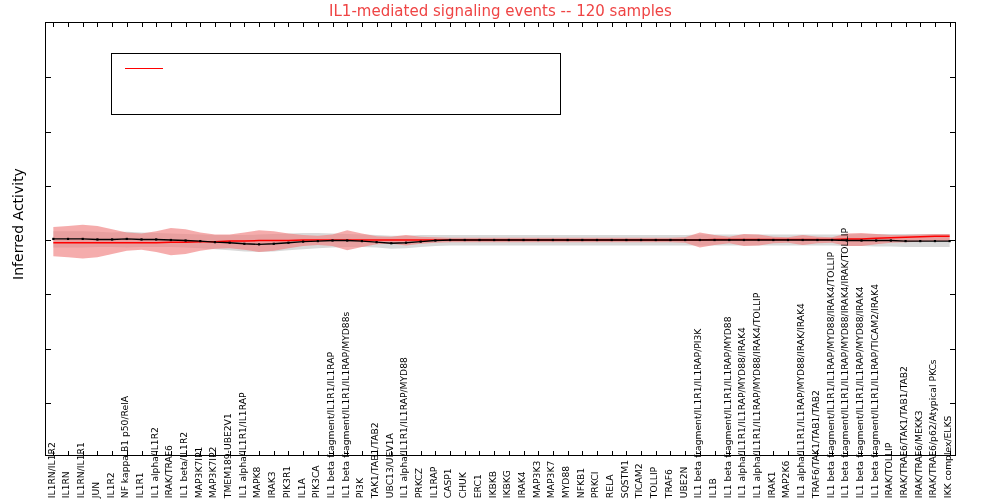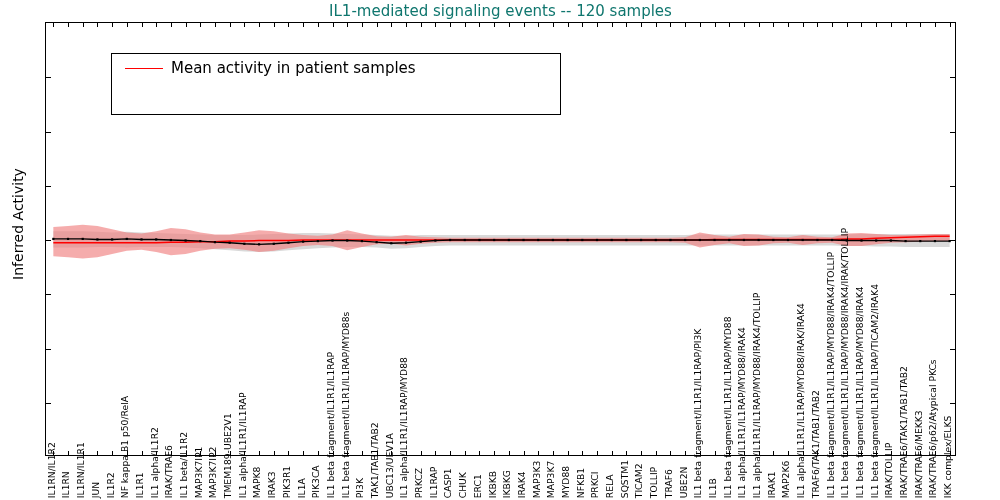--- a/index.html
+++ b/index.html
@@ -2,21 +2,21 @@
 <html><head>
 <meta charset="utf-8">
 <style>
   html,body{margin:0;padding:0;background:#ffffff;}
   body{width:1000px;height:500px;overflow:hidden;
        font-family:"DejaVu Sans","Liberation Sans",sans-serif;color:#000;}
   #fig{position:relative;width:1000px;height:500px;}
 
   
   #title{position:absolute;left:45px;top:2px;width:911px;text-align:center;
-         font-size:15px;line-height:18px;color:#0f766e;}
+         font-size:15px;line-height:18px;color:#ef4444;}
 
   
   #axes{position:absolute;left:45px;top:22px;width:911px;height:434px;
         border:1.1px solid #000;box-sizing:border-box;overflow:hidden;background:#fff;}
   .ytickmark{position:absolute;left:0;width:5px;height:1px;background:#000;}
   .ytickmark.r{left:auto;right:0;}
   #ylabel{position:absolute;font-size:14px;color:#000;white-space:nowrap;
           left:-102px;top:216px;width:240px;text-align:center;
           transform:rotate(-90deg);transform-origin:center center;}
 
@@ -243,21 +243,20 @@
         <div class="xtickmark t" style="left: 874.266px;"></div>
         <div class="xtickmark " style="left: 888.96px;"></div>
         <div class="xtickmark t" style="left: 888.96px;"></div>
         <div class="xtickmark " style="left: 903.653px;"></div>
         <div class="xtickmark t" style="left: 903.653px;"></div>
       </div>
 
     <div id="legend">
       <div class="lgrow">
         <span class="lgline red"></span>
-        <span class="lgtxt">Mean activity in patient samples</span>
       </div>
     </div>
   <div class="ytickmark " style="top: 54.25px;"></div>
       <div class="ytickmark r" style="top: 54.25px;"></div>
       <div class="ytickmark " style="top: 108.5px;"></div>
       <div class="ytickmark r" style="top: 108.5px;"></div>
       <div class="ytickmark " style="top: 162.75px;"></div>
       <div class="ytickmark r" style="top: 162.75px;"></div>
       <div class="ytickmark " style="top: 217px;"></div>
       <div class="ytickmark r" style="top: 217px;"></div>

